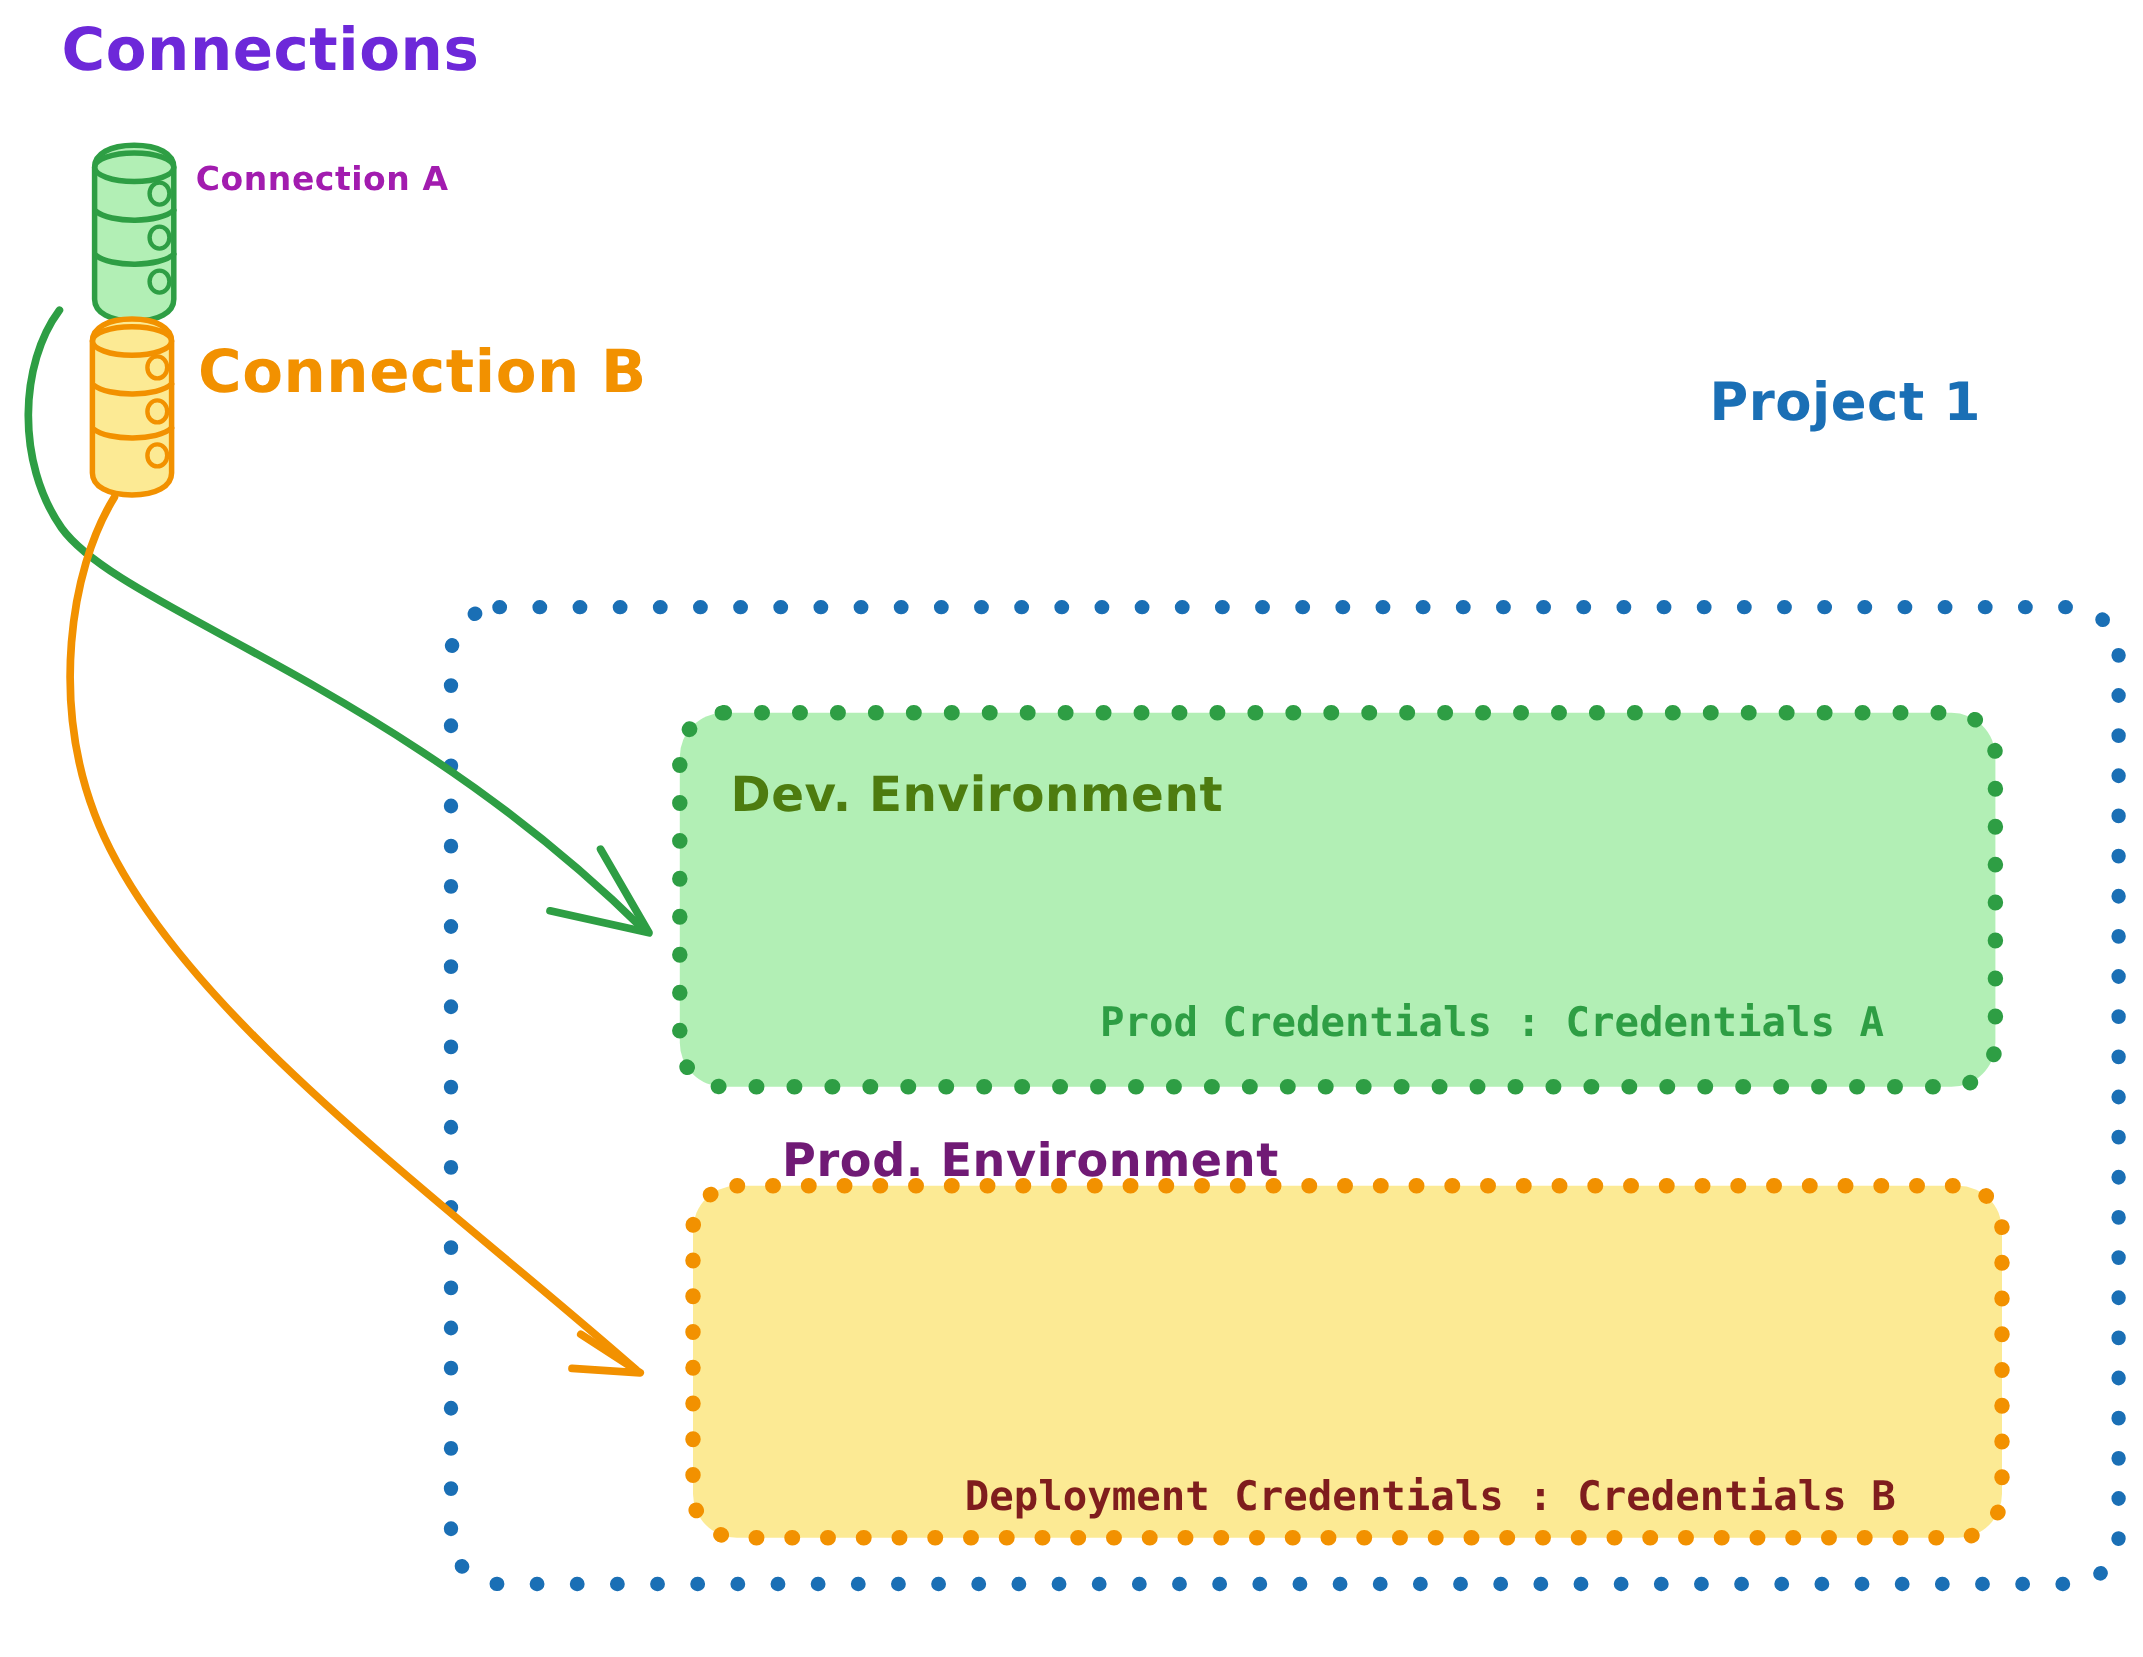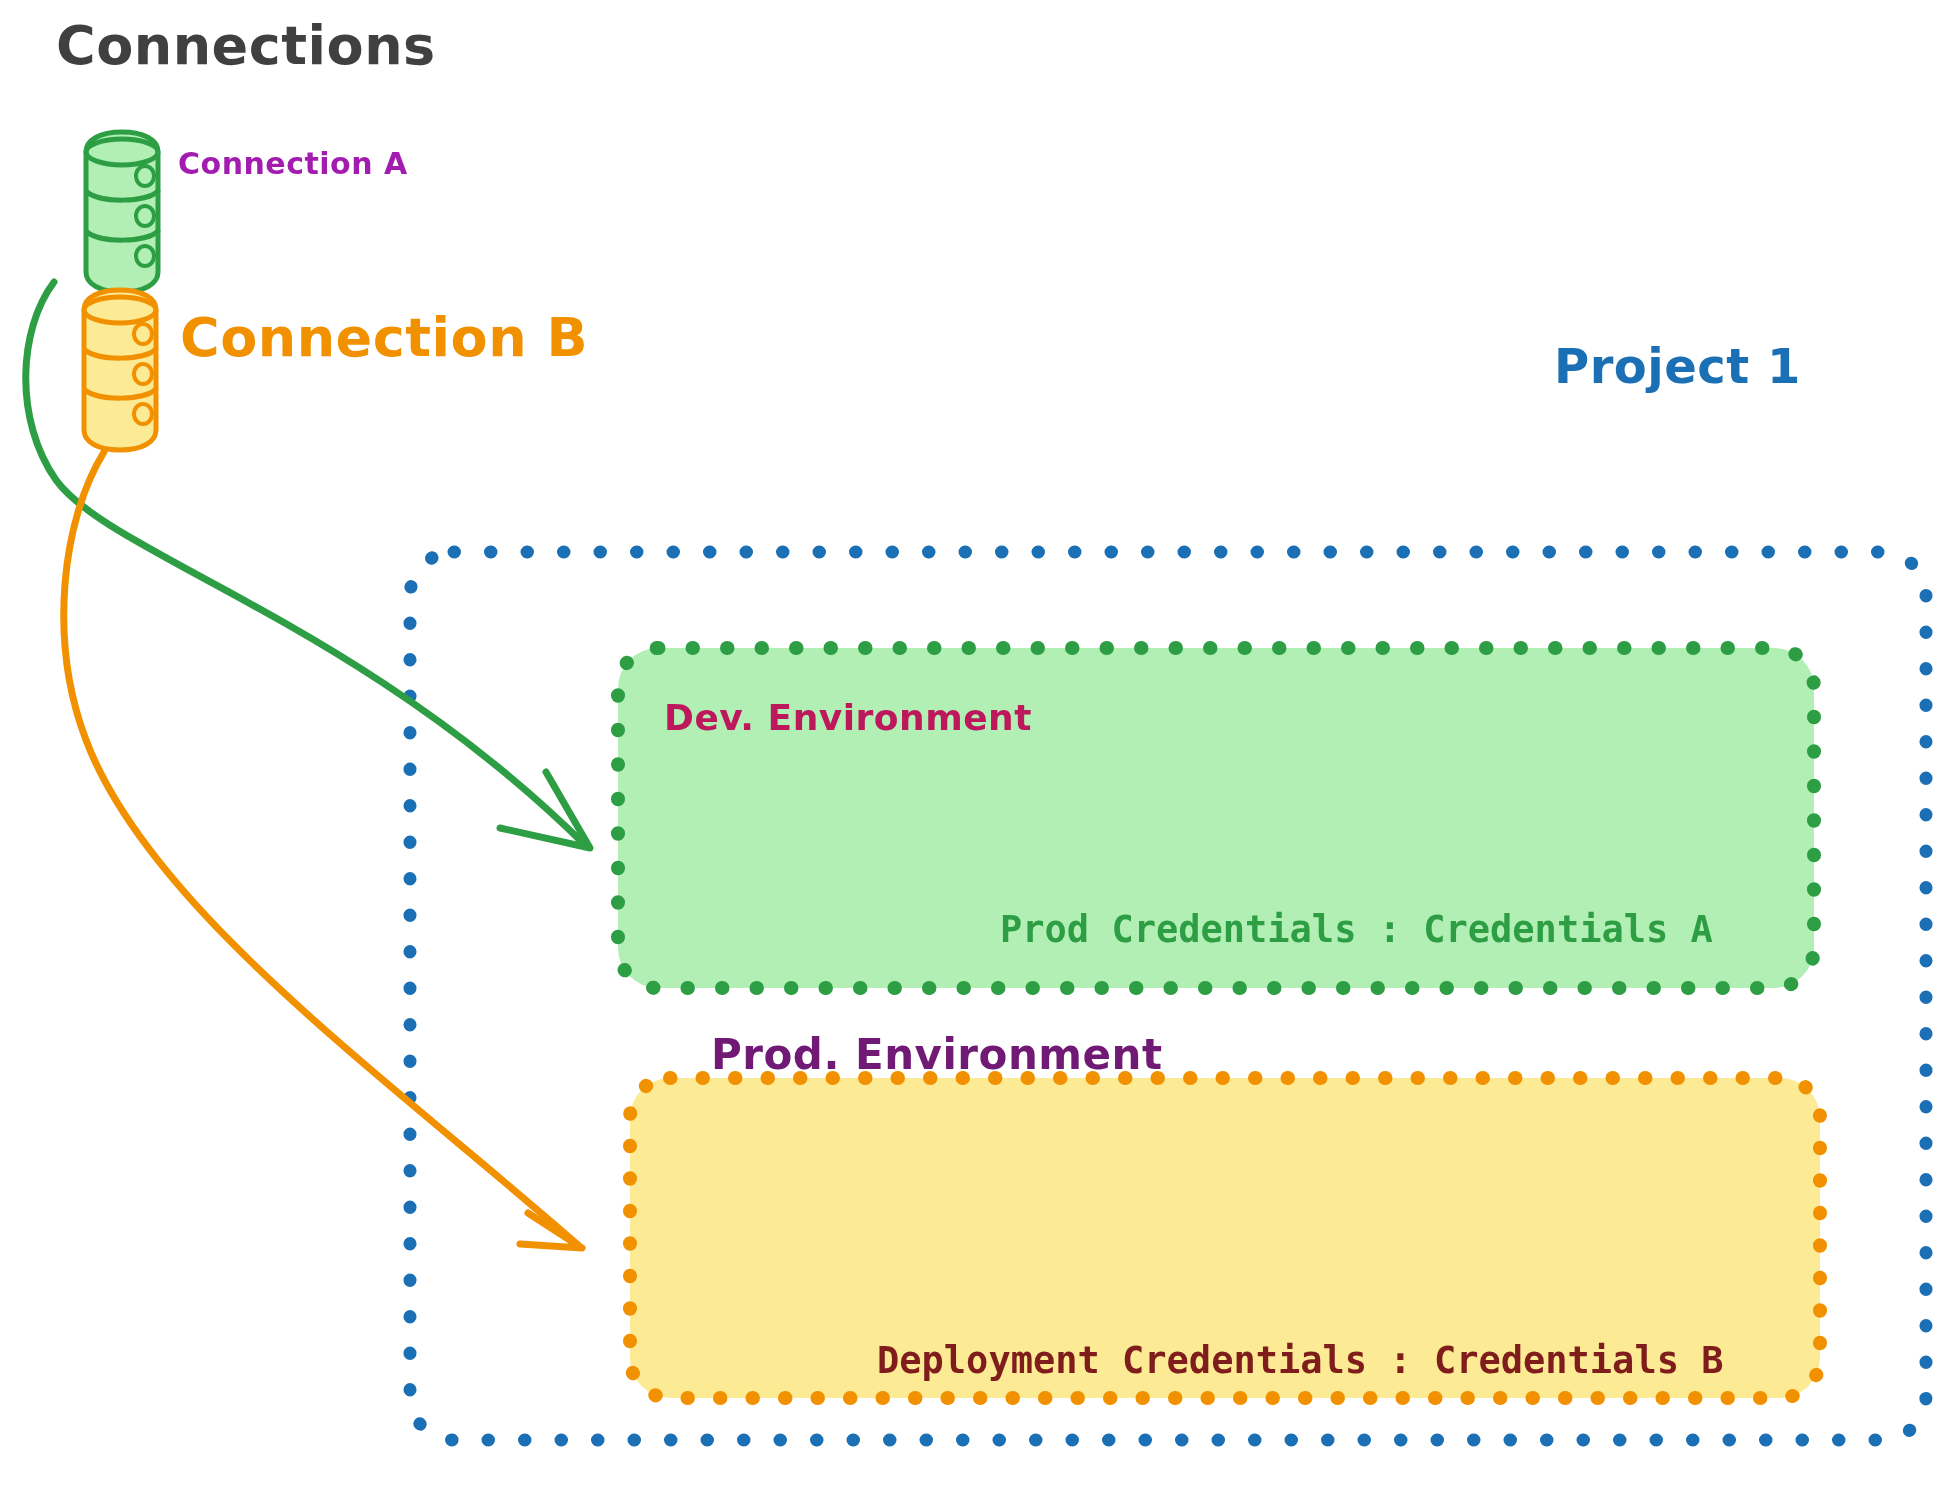--- a/index.html
+++ b/index.html
@@ -38,21 +38,21 @@
     font-family: "DejaVu Sans Mono", monospace;
     font-weight: 700;
     white-space: nowrap;
     position: absolute;
   }
 
   #title-connections {
     left: 56px;
     top: 14px;
     font-size: 54px;
-    color: #404040;
+    color: #6d28d9;
   }
   #label-conn-a {
     left: 178px;
     top: 146px;
     font-size: 30px;
     color: #a21caf;
   }
   #label-conn-b {
     left: 180px;
     top: 306px;
@@ -62,22 +62,22 @@
   #label-project {
     left: 1534px;
     top: 338px;
     font-size: 48px;
     color: #1A6FB5;
     margin-left: 20px;
   }
   #label-dev-env {
     left: 664px;
     top: 697px;
-    font-size: 36px;
-    color: #be185d;
+    font-size: 44px;
+    color: #4d7c0f;
   }
   #label-prod-env {
     left: 678px;
     top: 1030px;
     font-size: 42px;
     color: #701a75;
     margin-left: 33px;
   }
   #label-dev-cred {
     left: 1000px;

